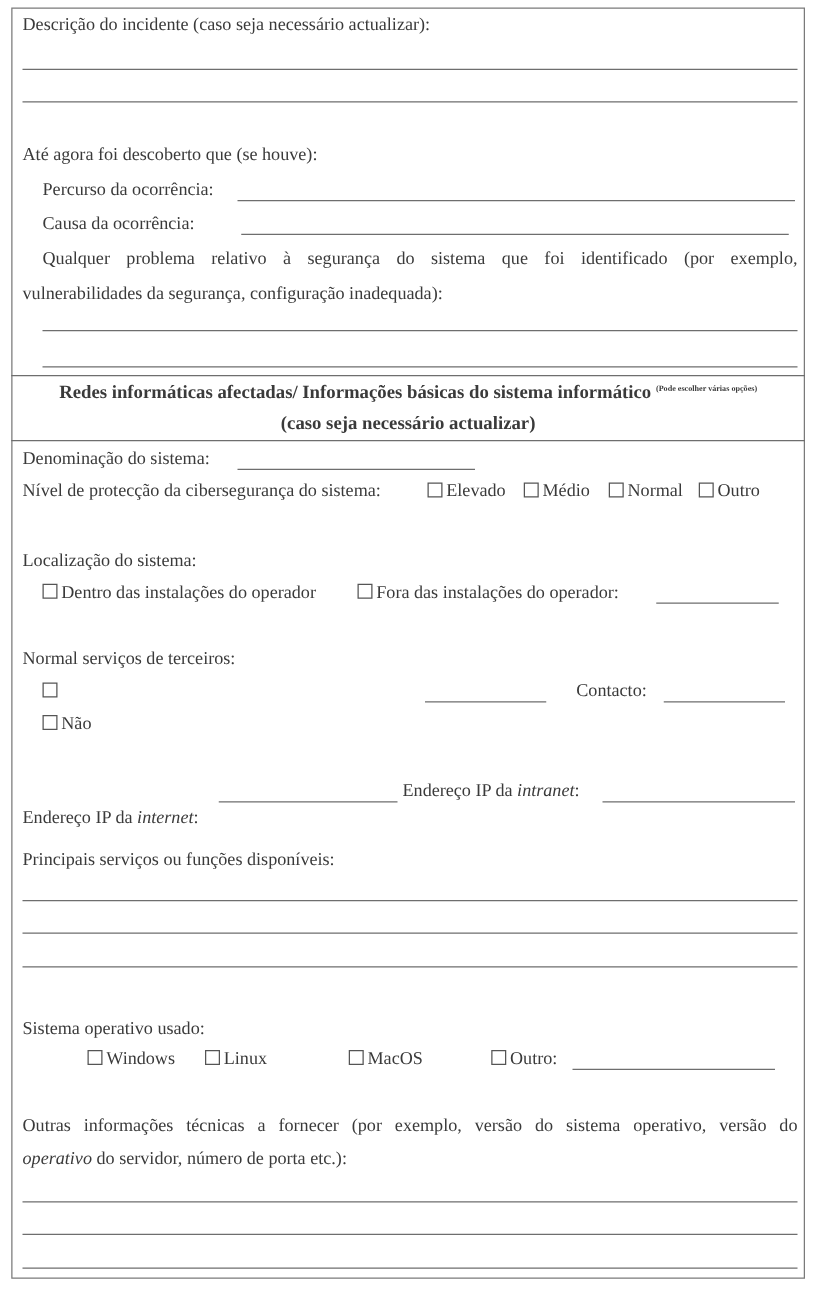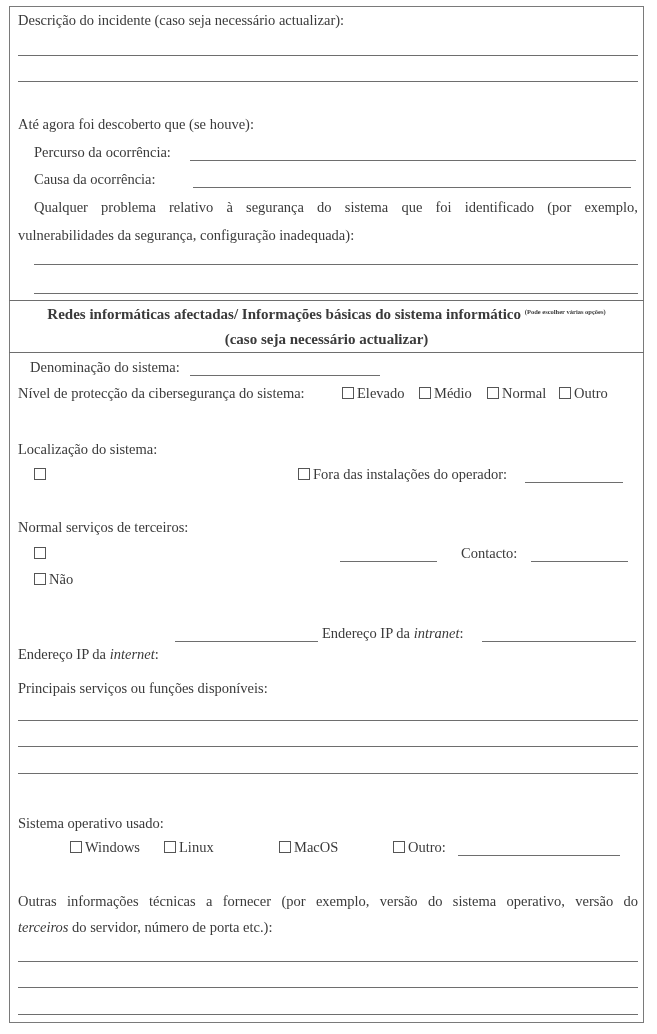--- a/index.html
+++ b/index.html
@@ -34,32 +34,32 @@
 <div class="just" style="left:34px;width:604px;top:199px;">Qualquer problema relativo à segurança do sistema que foi identificado (por exemplo,</div>
 <div class="abs" style="left:18px;top:227px;">vulnerabilidades da segurança, configuração inadequada):</div>
 <div class="line" style="left:34px;width:604px;top:264px;"></div>
 <div class="line" style="left:34px;width:604px;top:293px;"></div>
 
 <div class="sep" style="left:9px;right:13px;top:300px;"></div>
 <div class="hdr" style="left:9px;right:13px;top:306px;"><span>Redes informáticas afectadas/ Informações básicas do sistema informático</span> <span class="note">(Pode escolher várias opções)</span></div>
 <div class="hdr" style="left:9px;right:13px;top:331px;">(caso seja necessário actualizar)</div>
 <div class="sep" style="left:9px;right:13px;top:352px;"></div>
 
-<div class="abs" style="left:18px;top:359px;margin-left:12px;">Denominação do sistema:</div>
+<div class="abs" style="left:18px;top:359px;">Denominação do sistema:</div>
 <div class="line" style="left:190px;width:190px;top:375px;"></div>
 
 <div class="abs" style="left:18px;top:385px;">Nível de protecção da cibersegurança do sistema:</div>
 <div class="opt" style="left:342px;top:385px;"><span class="cb"></span><span>Elevado</span></div>
 <div class="opt" style="left:419px;top:385px;"><span class="cb"></span><span>Médio</span></div>
 <div class="opt" style="left:487px;top:385px;"><span class="cb"></span><span>Normal</span></div>
 <div class="opt" style="left:559px;top:385px;"><span class="cb"></span><span>Outro</span></div>
 
 <div class="abs" style="left:18px;top:441px;">Localização do sistema:</div>
-<div class="opt" style="left:34px;top:466px;"><span class="cb"></span></div>
-<div class="opt" style="left:298px;top:466px;"><span class="cb"></span><span>Fora das instalações do operador:</span></div>
+<div class="opt" style="left:34px;top:466px;"><span class="cb"></span><span>Dentro das instalações do operador</span></div>
+<div class="opt" style="left:286px;top:466px;"><span class="cb"></span><span>Fora das instalações do operador:</span></div>
 <div class="line" style="left:525px;width:98px;top:482px;"></div>
 
 <div class="abs" style="left:18px;top:519px;">Normal serviços de terceiros:</div>
 <div class="opt" style="left:34px;top:545px;"><span class="cb"></span></div>
 <div class="line" style="left:340px;width:97px;top:561px;"></div>
 <div class="abs" style="left:461px;top:545px;">Contacto:</div>
 <div class="line" style="left:531px;width:97px;top:561px;"></div>
 <div class="opt" style="left:34px;top:571px;"><span class="cb"></span><span>Não</span></div>
 
 <div class="abs" style="left:18px;top:625px;margin-top:21px;"><span>Endereço IP da </span><i>internet</i><span>:</span></div>
@@ -73,16 +73,16 @@
 <div class="line" style="left:18px;width:620px;top:773px;"></div>
 
 <div class="abs" style="left:18px;top:815px;">Sistema operativo usado:</div>
 <div class="opt" style="left:34px;top:839px;padding-left:36px;"><span class="cb"></span><span>Windows</span></div>
 <div class="opt" style="left:164px;top:839px;"><span class="cb"></span><span>Linux</span></div>
 <div class="opt" style="left:279px;top:839px;"><span class="cb"></span><span>MacOS</span></div>
 <div class="opt" style="left:393px;top:839px;"><span class="cb"></span><span>Outro:</span></div>
 <div class="line" style="left:458px;width:162px;top:855px;"></div>
 
 <div class="just" style="top:893px;">Outras informações técnicas a fornecer (por exemplo, versão do sistema operativo, versão do</div>
-<div class="abs" style="left:18px;top:919px;"><i>terceiros</i><span> do servidor, número de porta etc.):</span></div>
+<div class="abs" style="left:18px;top:919px;"><i>operativo</i><span> do servidor, número de porta etc.):</span></div>
 <div class="line" style="left:18px;width:620px;top:961px;"></div>
 <div class="line" style="left:18px;width:620px;top:987px;"></div>
 <div class="line" style="left:18px;width:620px;top:1014px;"></div>
 
 </body></html>

